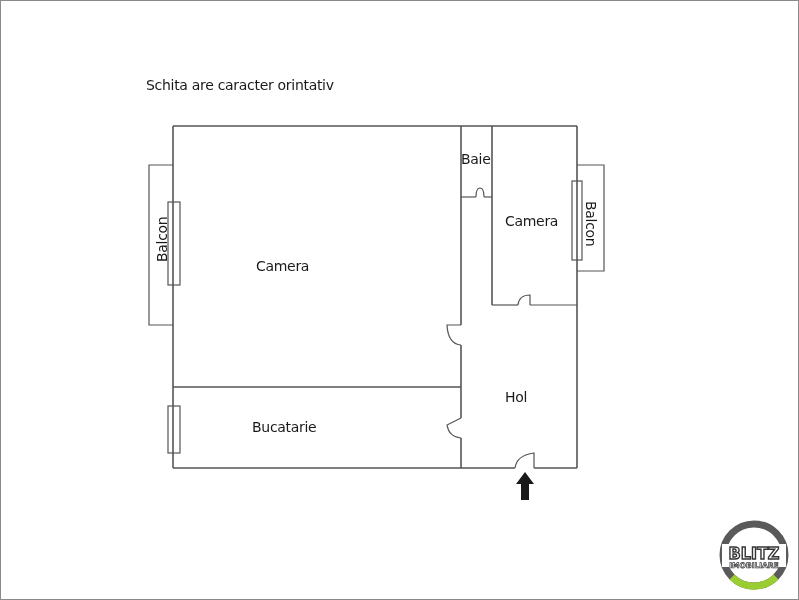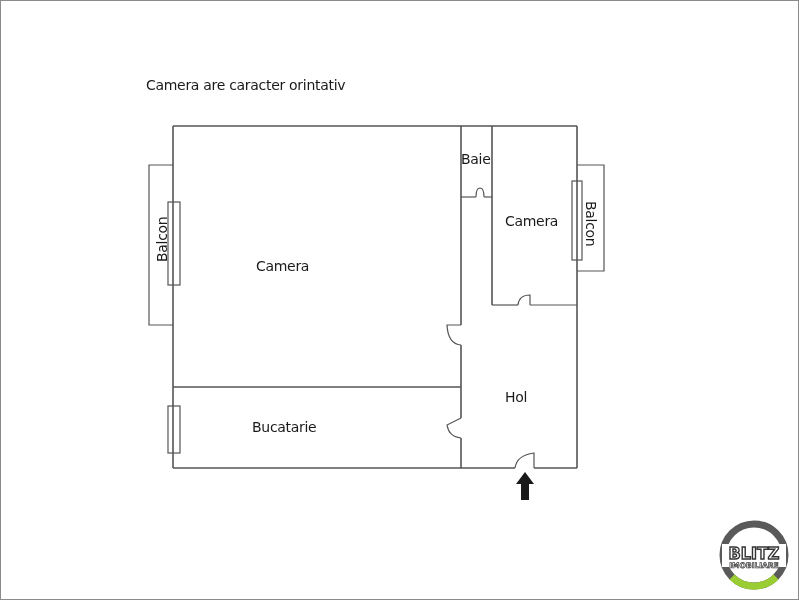--- a/index.html
+++ b/index.html
@@ -23,21 +23,21 @@
     .logo { position: absolute; left: 718px; top: 519px; width: 72px; height: 72px; }
     .logo-text {
       font-family: "DejaVu Sans", sans-serif; font-weight: bold;
     }
   </style>
 </head>
 <body>
 
 <div class="frame"></div>
 
-<div class="caption">Camera are caracter orintativ</div>
+<div class="caption">Schita are caracter orintativ</div>
 
 <svg class="plan" width="799" height="600" viewBox="0 0 799 600">
 
   <g>
     <line class="wall" x1="173" y1="126" x2="577" y2="126"></line>
     <line class="wall" x1="173" y1="126" x2="173" y2="468"></line>
     <line class="wall" x1="173" y1="468" x2="515" y2="468"></line>
     <line class="wall" x1="534" y1="468" x2="577" y2="468"></line>
     <line class="wall" x1="577" y1="126" x2="577" y2="468"></line>
   </g>

